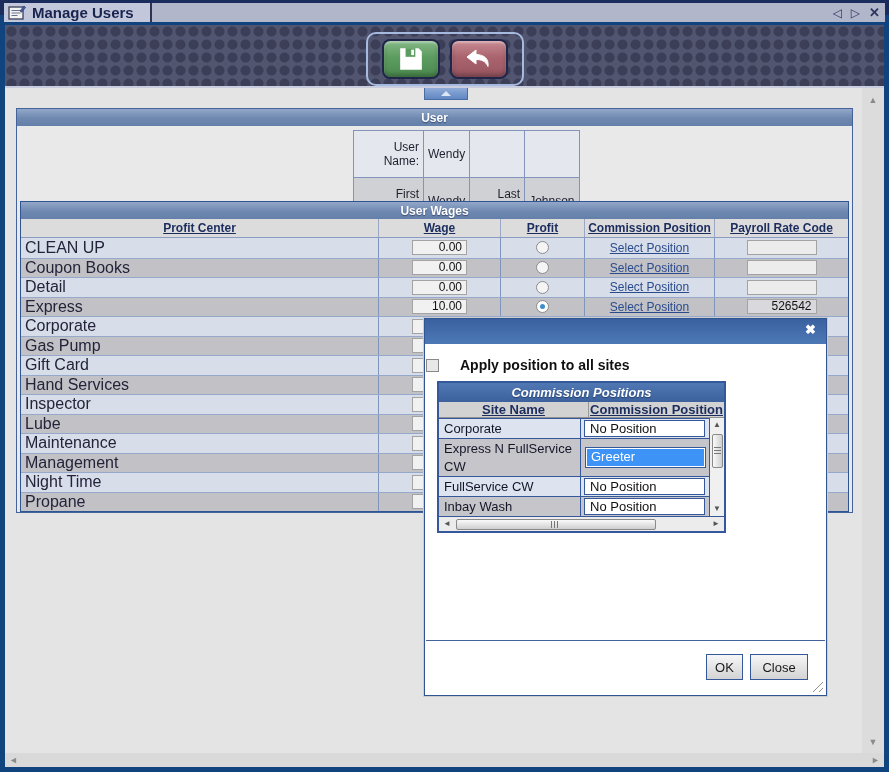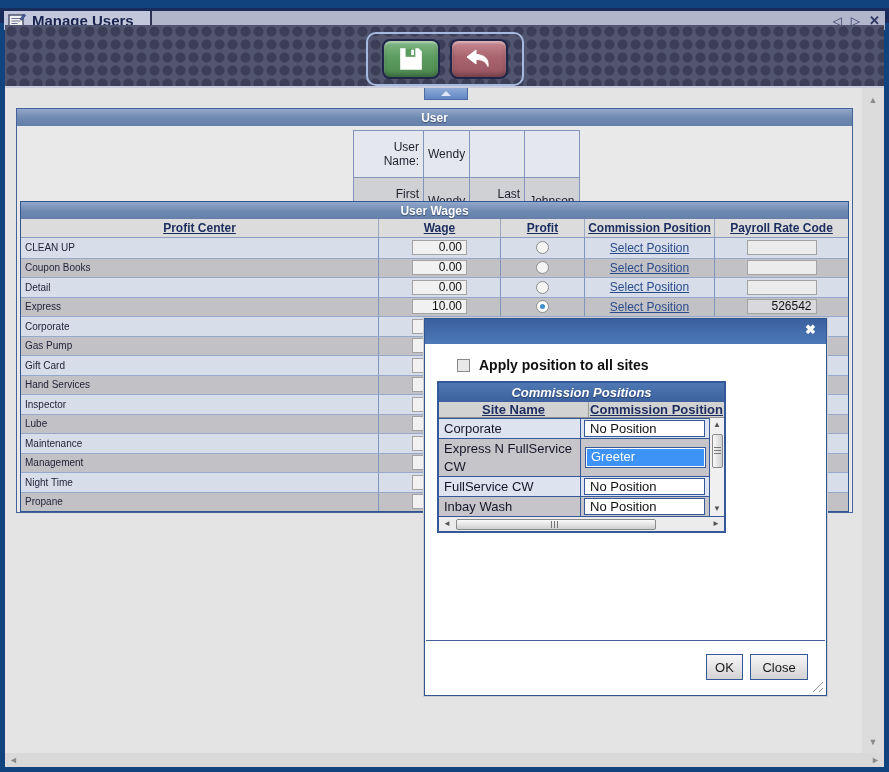--- a/index.html
+++ b/index.html
@@ -1,20 +1,20 @@
 <!DOCTYPE html>
 <html><head>
 <meta charset="utf-8">
 <style>
   * { box-sizing: border-box; margin: 0; padding: 0; }
   body { font-family: "Liberation Sans", sans-serif; background:#888; }
   #window { position:relative; width:889px; height:772px; background:#11437f; overflow:hidden; }
 
   
-  #titlebar { position:absolute; left:0; top:8px; width:889px; height:15px; background:#1a2c5c; }
+  #titlebar { position:absolute; left:0; top:0; width:889px; height:15px; background:#1a2c5c; }
   #titlebar-band { position:absolute; left:4px; right:4px; top:3px; height:19px; background:#b2b6cb; }
   #title-box { position:absolute; left:4px; top:3px; width:148px; height:19px; background:#c3c7dc;
                border-right:2px solid #2e3354; display:flex; align-items:center; gap:6px; padding-left:4px; }
   #title-text { font-size:15px; font-weight:bold; color:#18244e; white-space:nowrap; }
   #title-nav { position:absolute; right:9px; top:3px; height:19px; display:flex; align-items:center; gap:9px;
                color:#2a3560; font-size:12px; }
   #title-nav span { cursor:default; line-height:1; }
   #title-nav .x { font-size:13px; font-weight:bold; }
 
   
@@ -60,38 +60,38 @@
            border-bottom:1px solid #8b9cc0; }
   #wcols .hc { display:flex; align-items:center; justify-content:center; font-size:12px; font-weight:bold;
                color:#1b2c5e; text-decoration:underline; border-right:1px solid #9aa8c6; cursor:pointer; }
   #wcols .hc:last-child { border-right:none; }
   .wrow { display:grid; grid-template-columns:358px 122px 84px 130px 1fr; height:19.5px; align-items:center; }
   .wrow + .wrow { border-top:1px solid #97a9cb; }
   .wrow.light { background:#d8dee9; }
   .wrow.dark { background:#c2c2c6; }
   .cell { height:100%; display:flex; align-items:center; border-right:1px solid #8095bc; }
   .cell.last { border-right:none; }
-  .pc-cell { padding-left:4px; font-size:10px; color:#23233a; }
+  .pc-cell { padding-left:4px; font-size:16px; color:#23233a; }
   .mid { justify-content:center; }
   .wage-box { width:55px; height:15px; background:#f1f1f1; border:1px solid #a3a3a3; font-size:12px;
               text-align:right; padding:0 4px; line-height:13px; color:#111; }
   .radio { width:13px; height:13px; border-radius:50%; background:#f5f5f5; border:1px solid #8b8b8b; position:relative; cursor:pointer; }
   .radio.sel { background:#fff; }
   .radio.sel::after { content:""; position:absolute; inset:3px; border-radius:50%; background:#3f8ecb; }
   .sp-link { font-size:12px; color:#2b4c8c; text-decoration:underline; cursor:pointer; }
   .pr-box { width:70px; height:15px; background:#ececec; border:1px solid #a3a3a3; font-size:12px;
             text-align:right; padding:0 4px; line-height:13px; color:#111; }
   .pr-box.filled { background:#d9d9dd; }
 
   
   #dialog { position:absolute; left:424px; top:318px; width:403px; height:378px; background:#fff;
             border:1px solid #2f5693; box-shadow:0 0 0 1px #cdcdcd; z-index:10; }
   #dlg-title { height:25px; background:linear-gradient(180deg,#3a609f,#4d79b7); position:relative; }
   #dlg-x { position:absolute; right:10px; top:4px; color:#fff; font-weight:bold; font-size:13px; cursor:pointer; line-height:1; }
-  #dlg-check { margin:13px 0 0 32px; display:flex; align-items:center; gap:9px; }
+  #dlg-check { margin:13px 0 0 1px; display:flex; align-items:center; gap:21px; }
   .cbox { width:13px; height:13px; border:1px solid #898989; background:#e8e8e8; cursor:pointer; }
   .clabel { font-size:14px; font-weight:bold; color:#101010; }
   #dlg-table { margin:8px 0 0 12px; width:289px; border:2px solid #35589b; }
   #ct-header { height:19px; background:linear-gradient(180deg,#5078b3,#3c619d); color:#fff; font-weight:bold; font-size:13px;
                display:flex; align-items:center; justify-content:center; text-shadow:0 1px 1px rgba(10,20,50,.5);font-style:italic; }
   #ct-cols { display:flex; height:16px; background:#d2d2d2; border-bottom:1px solid #8f8f8f; }
   #ct-cols .hc { display:flex; align-items:center; justify-content:center; font-size:13px; font-weight:bold;
                  color:#1b2c5e; text-decoration:underline; cursor:pointer; }
   #ct-cols .c1 { width:150px; border-right:1px solid #9a9a9a; }
   #ct-cols .c2 { flex:1; }

